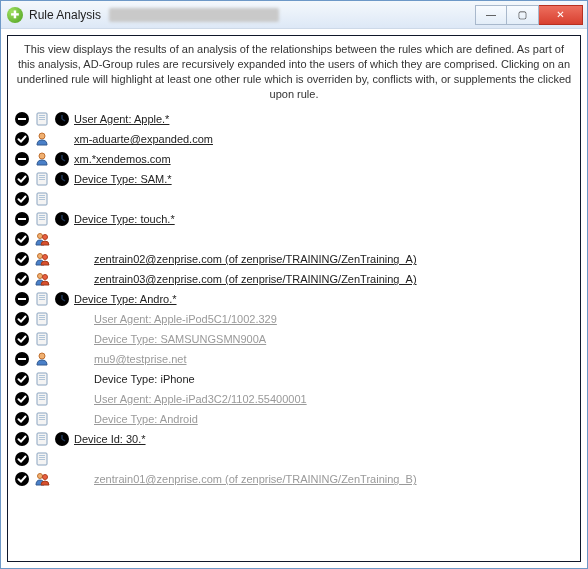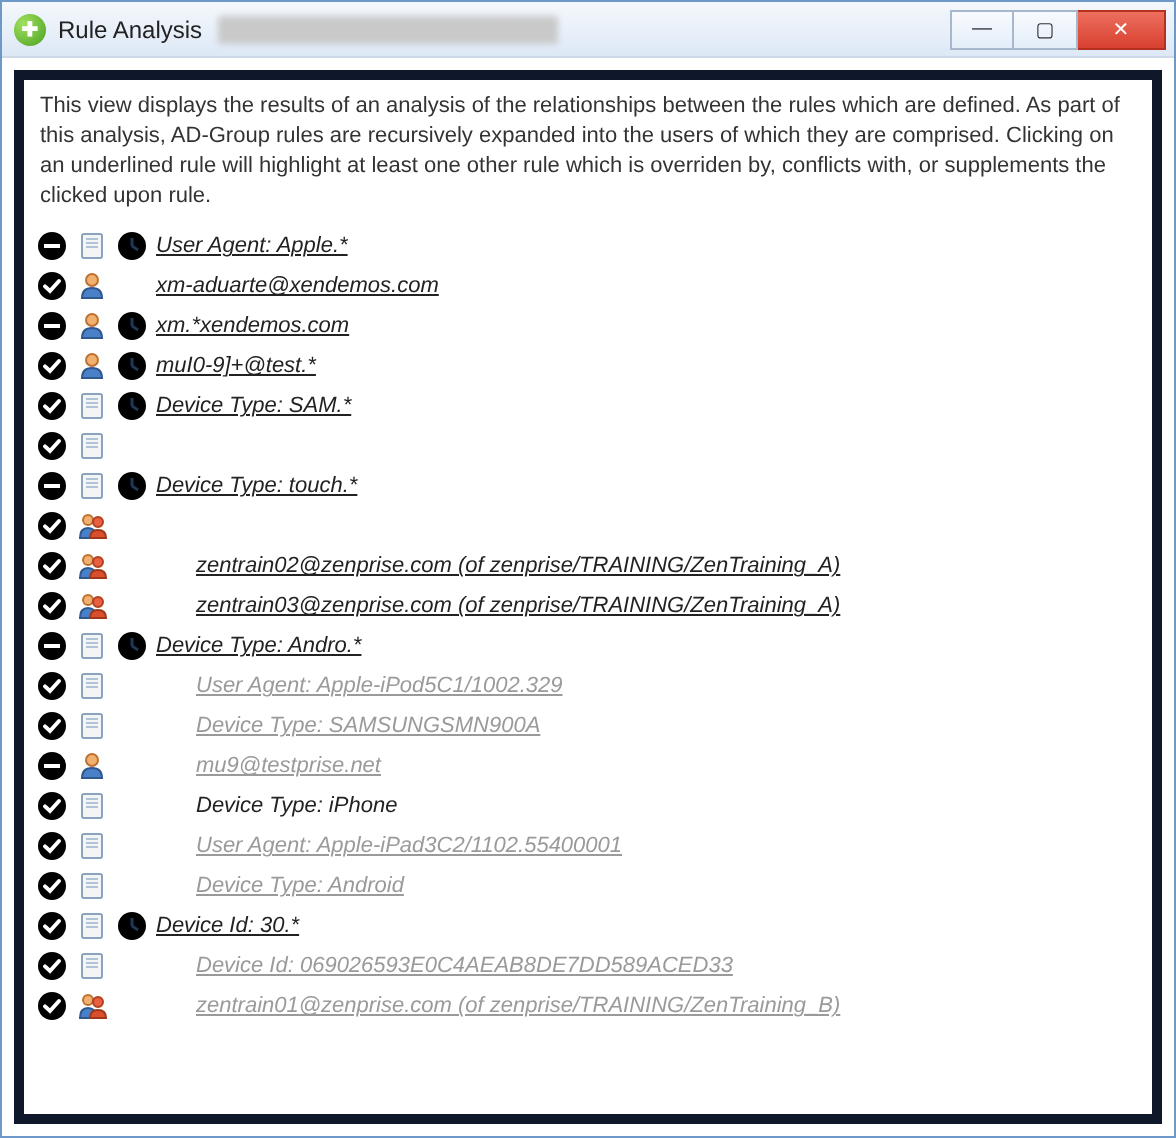--- a/index.html
+++ b/index.html
@@ -60,44 +60,44 @@
     width:44px;
   }
   .content {
     flex:1;
     padding:6px;
     overflow:hidden;
     display:flex;
     flex-direction:column;
   }
   .panel {
-    border:5px solid #0f172a;
+    border:1px solid #0f172a;
     flex:1;
     display:flex;
     flex-direction:column;
     overflow:hidden;
+    text-align:center;
   }
   .desc {
     padding:6px 8px;
     color:#333;
     line-height:1.35;
     border-bottom:0;
   }
   .rules {
     flex:1;
     overflow-y:auto;
     padding:2px 4px 4px 4px;
   }
   .row {
     display:flex;
     align-items:center;
     height:20px;
     gap:4px;
     padding-left:2px;
-    font-style:italic;
   }
   .icon {
     width:16px; height:16px;
     display:inline-flex;
     align-items:center; justify-content:center;
     flex-shrink:0;
   }
   .spacer { width:16px; height:16px; flex-shrink:0; }
   .label {
     color:#222;
@@ -155,21 +155,21 @@
                 <use href="#svg-allow"></use>
               </svg>
             </span>
     <span class="icon ">
               <svg width="16" height="16">
                 <use href="#svg-user"></use>
               </svg>
             </span>
     <span class="spacer"></span>
 
-    <span class="label link">xm-aduarte@xendemos.com</span>
+    <span class="label link">xm-aduarte@expanded.com</span>
   </div>
           <div class="row">
     <span class="icon status-deny">
               <svg width="16" height="16">
                 <use href="#svg-deny"></use>
               </svg>
             </span>
     <span class="icon ">
               <svg width="16" height="16">
                 <use href="#svg-user"></use>
@@ -184,187 +184,168 @@
     <span class="label link">xm.*xendemos.com</span>
   </div>
           <div class="row">
     <span class="icon status-allow">
               <svg width="16" height="16">
                 <use href="#svg-allow"></use>
               </svg>
             </span>
     <span class="icon ">
               <svg width="16" height="16">
+                <use href="#svg-device"></use>
+              </svg>
+            </span>
+    <span class="icon clock-icon">
+              <svg width="16" height="16">
+                <use href="#svg-clock"></use>
+              </svg>
+            </span>
+
+    <span class="label link">Device Type: SAM.*</span>
+  </div>
+          <div class="row">
+    <span class="icon status-allow">
+              <svg width="16" height="16">
+                <use href="#svg-allow"></use>
+              </svg>
+            </span>
+    <span class="icon ">
+              <svg width="16" height="16">
+                <use href="#svg-device"></use>
+              </svg>
+            </span>
+    <span class="spacer"></span>
+    <span class="indent"></span>
+  </div>
+          <div class="row">
+    <span class="icon status-deny">
+              <svg width="16" height="16">
+                <use href="#svg-deny"></use>
+              </svg>
+            </span>
+    <span class="icon ">
+              <svg width="16" height="16">
+                <use href="#svg-device"></use>
+              </svg>
+            </span>
+    <span class="icon clock-icon">
+              <svg width="16" height="16">
+                <use href="#svg-clock"></use>
+              </svg>
+            </span>
+
+    <span class="label link">Device Type: touch.*</span>
+  </div>
+          <div class="row">
+    <span class="icon status-allow">
+              <svg width="16" height="16">
+                <use href="#svg-allow"></use>
+              </svg>
+            </span>
+    <span class="icon ">
+              <svg width="16" height="16">
+                <use href="#svg-group"></use>
+              </svg>
+            </span>
+    <span class="spacer"></span>
+    <span class="indent"></span>
+  </div>
+          <div class="row">
+    <span class="icon status-allow">
+              <svg width="16" height="16">
+                <use href="#svg-allow"></use>
+              </svg>
+            </span>
+    <span class="icon ">
+              <svg width="16" height="16">
+                <use href="#svg-group"></use>
+              </svg>
+            </span>
+    <span class="spacer"></span>
+    <span class="indent"></span>
+    <span class="label link">zentrain02@zenprise.com (of zenprise/TRAINING/ZenTraining_A)</span>
+  </div>
+          <div class="row">
+    <span class="icon status-allow">
+              <svg width="16" height="16">
+                <use href="#svg-allow"></use>
+              </svg>
+            </span>
+    <span class="icon ">
+              <svg width="16" height="16">
+                <use href="#svg-group"></use>
+              </svg>
+            </span>
+    <span class="spacer"></span>
+    <span class="indent"></span>
+    <span class="label link">zentrain03@zenprise.com (of zenprise/TRAINING/ZenTraining_A)</span>
+  </div>
+          <div class="row">
+    <span class="icon status-deny">
+              <svg width="16" height="16">
+                <use href="#svg-deny"></use>
+              </svg>
+            </span>
+    <span class="icon ">
+              <svg width="16" height="16">
+                <use href="#svg-device"></use>
+              </svg>
+            </span>
+    <span class="icon clock-icon">
+              <svg width="16" height="16">
+                <use href="#svg-clock"></use>
+              </svg>
+            </span>
+
+    <span class="label link">Device Type: Andro.*</span>
+  </div>
+          <div class="row">
+    <span class="icon status-allow">
+              <svg width="16" height="16">
+                <use href="#svg-allow"></use>
+              </svg>
+            </span>
+    <span class="icon ">
+              <svg width="16" height="16">
+                <use href="#svg-device"></use>
+              </svg>
+            </span>
+    <span class="spacer"></span>
+    <span class="indent"></span>
+    <span class="label dim">User Agent: Apple-iPod5C1/1002.329</span>
+  </div>
+          <div class="row">
+    <span class="icon status-allow">
+              <svg width="16" height="16">
+                <use href="#svg-allow"></use>
+              </svg>
+            </span>
+    <span class="icon ">
+              <svg width="16" height="16">
+                <use href="#svg-device"></use>
+              </svg>
+            </span>
+    <span class="spacer"></span>
+    <span class="indent"></span>
+    <span class="label dim">Device Type: SAMSUNGSMN900A</span>
+  </div>
+          <div class="row">
+    <span class="icon status-deny">
+              <svg width="16" height="16">
+                <use href="#svg-deny"></use>
+              </svg>
+            </span>
+    <span class="icon ">
+              <svg width="16" height="16">
                 <use href="#svg-user"></use>
               </svg>
             </span>
-    <span class="icon clock-icon">
-              <svg width="16" height="16">
-                <use href="#svg-clock"></use>
-              </svg>
-            </span>
-
-    <span class="label link">muI0-9]+@test.*</span>
-  </div>
-          <div class="row">
-    <span class="icon status-allow">
-              <svg width="16" height="16">
-                <use href="#svg-allow"></use>
-              </svg>
-            </span>
-    <span class="icon ">
-              <svg width="16" height="16">
-                <use href="#svg-device"></use>
-              </svg>
-            </span>
-    <span class="icon clock-icon">
-              <svg width="16" height="16">
-                <use href="#svg-clock"></use>
-              </svg>
-            </span>
-
-    <span class="label link">Device Type: SAM.*</span>
-  </div>
-          <div class="row">
-    <span class="icon status-allow">
-              <svg width="16" height="16">
-                <use href="#svg-allow"></use>
-              </svg>
-            </span>
-    <span class="icon ">
-              <svg width="16" height="16">
-                <use href="#svg-device"></use>
-              </svg>
-            </span>
-    <span class="spacer"></span>
-    <span class="indent"></span>
-  </div>
-          <div class="row">
-    <span class="icon status-deny">
-              <svg width="16" height="16">
-                <use href="#svg-deny"></use>
-              </svg>
-            </span>
-    <span class="icon ">
-              <svg width="16" height="16">
-                <use href="#svg-device"></use>
-              </svg>
-            </span>
-    <span class="icon clock-icon">
-              <svg width="16" height="16">
-                <use href="#svg-clock"></use>
-              </svg>
-            </span>
-
-    <span class="label link">Device Type: touch.*</span>
-  </div>
-          <div class="row">
-    <span class="icon status-allow">
-              <svg width="16" height="16">
-                <use href="#svg-allow"></use>
-              </svg>
-            </span>
-    <span class="icon ">
-              <svg width="16" height="16">
-                <use href="#svg-group"></use>
-              </svg>
-            </span>
-    <span class="spacer"></span>
-    <span class="indent"></span>
-  </div>
-          <div class="row">
-    <span class="icon status-allow">
-              <svg width="16" height="16">
-                <use href="#svg-allow"></use>
-              </svg>
-            </span>
-    <span class="icon ">
-              <svg width="16" height="16">
-                <use href="#svg-group"></use>
-              </svg>
-            </span>
-    <span class="spacer"></span>
-    <span class="indent"></span>
-    <span class="label link">zentrain02@zenprise.com (of zenprise/TRAINING/ZenTraining_A)</span>
-  </div>
-          <div class="row">
-    <span class="icon status-allow">
-              <svg width="16" height="16">
-                <use href="#svg-allow"></use>
-              </svg>
-            </span>
-    <span class="icon ">
-              <svg width="16" height="16">
-                <use href="#svg-group"></use>
-              </svg>
-            </span>
-    <span class="spacer"></span>
-    <span class="indent"></span>
-    <span class="label link">zentrain03@zenprise.com (of zenprise/TRAINING/ZenTraining_A)</span>
-  </div>
-          <div class="row">
-    <span class="icon status-deny">
-              <svg width="16" height="16">
-                <use href="#svg-deny"></use>
-              </svg>
-            </span>
-    <span class="icon ">
-              <svg width="16" height="16">
-                <use href="#svg-device"></use>
-              </svg>
-            </span>
-    <span class="icon clock-icon">
-              <svg width="16" height="16">
-                <use href="#svg-clock"></use>
-              </svg>
-            </span>
-
-    <span class="label link">Device Type: Andro.*</span>
-  </div>
-          <div class="row">
-    <span class="icon status-allow">
-              <svg width="16" height="16">
-                <use href="#svg-allow"></use>
-              </svg>
-            </span>
-    <span class="icon ">
-              <svg width="16" height="16">
-                <use href="#svg-device"></use>
-              </svg>
-            </span>
-    <span class="spacer"></span>
-    <span class="indent"></span>
-    <span class="label dim">User Agent: Apple-iPod5C1/1002.329</span>
-  </div>
-          <div class="row">
-    <span class="icon status-allow">
-              <svg width="16" height="16">
-                <use href="#svg-allow"></use>
-              </svg>
-            </span>
-    <span class="icon ">
-              <svg width="16" height="16">
-                <use href="#svg-device"></use>
-              </svg>
-            </span>
-    <span class="spacer"></span>
-    <span class="indent"></span>
-    <span class="label dim">Device Type: SAMSUNGSMN900A</span>
-  </div>
-          <div class="row">
-    <span class="icon status-deny">
-              <svg width="16" height="16">
-                <use href="#svg-deny"></use>
-              </svg>
-            </span>
-    <span class="icon ">
-              <svg width="16" height="16">
-                <use href="#svg-user"></use>
-              </svg>
-            </span>
     <span class="spacer"></span>
     <span class="indent"></span>
     <span class="label dim">mu9@testprise.net</span>
   </div>
           <div class="row">
     <span class="icon status-allow">
               <svg width="16" height="16">
                 <use href="#svg-allow"></use>
               </svg>
             </span>
@@ -432,21 +413,20 @@
                 <use href="#svg-allow"></use>
               </svg>
             </span>
     <span class="icon ">
               <svg width="16" height="16">
                 <use href="#svg-device"></use>
               </svg>
             </span>
     <span class="spacer"></span>
     <span class="indent"></span>
-    <span class="label dim">Device Id: 069026593E0C4AEAB8DE7DD589ACED33</span>
   </div>
           <div class="row">
     <span class="icon status-allow">
               <svg width="16" height="16">
                 <use href="#svg-allow"></use>
               </svg>
             </span>
     <span class="icon ">
               <svg width="16" height="16">
                 <use href="#svg-group"></use>

